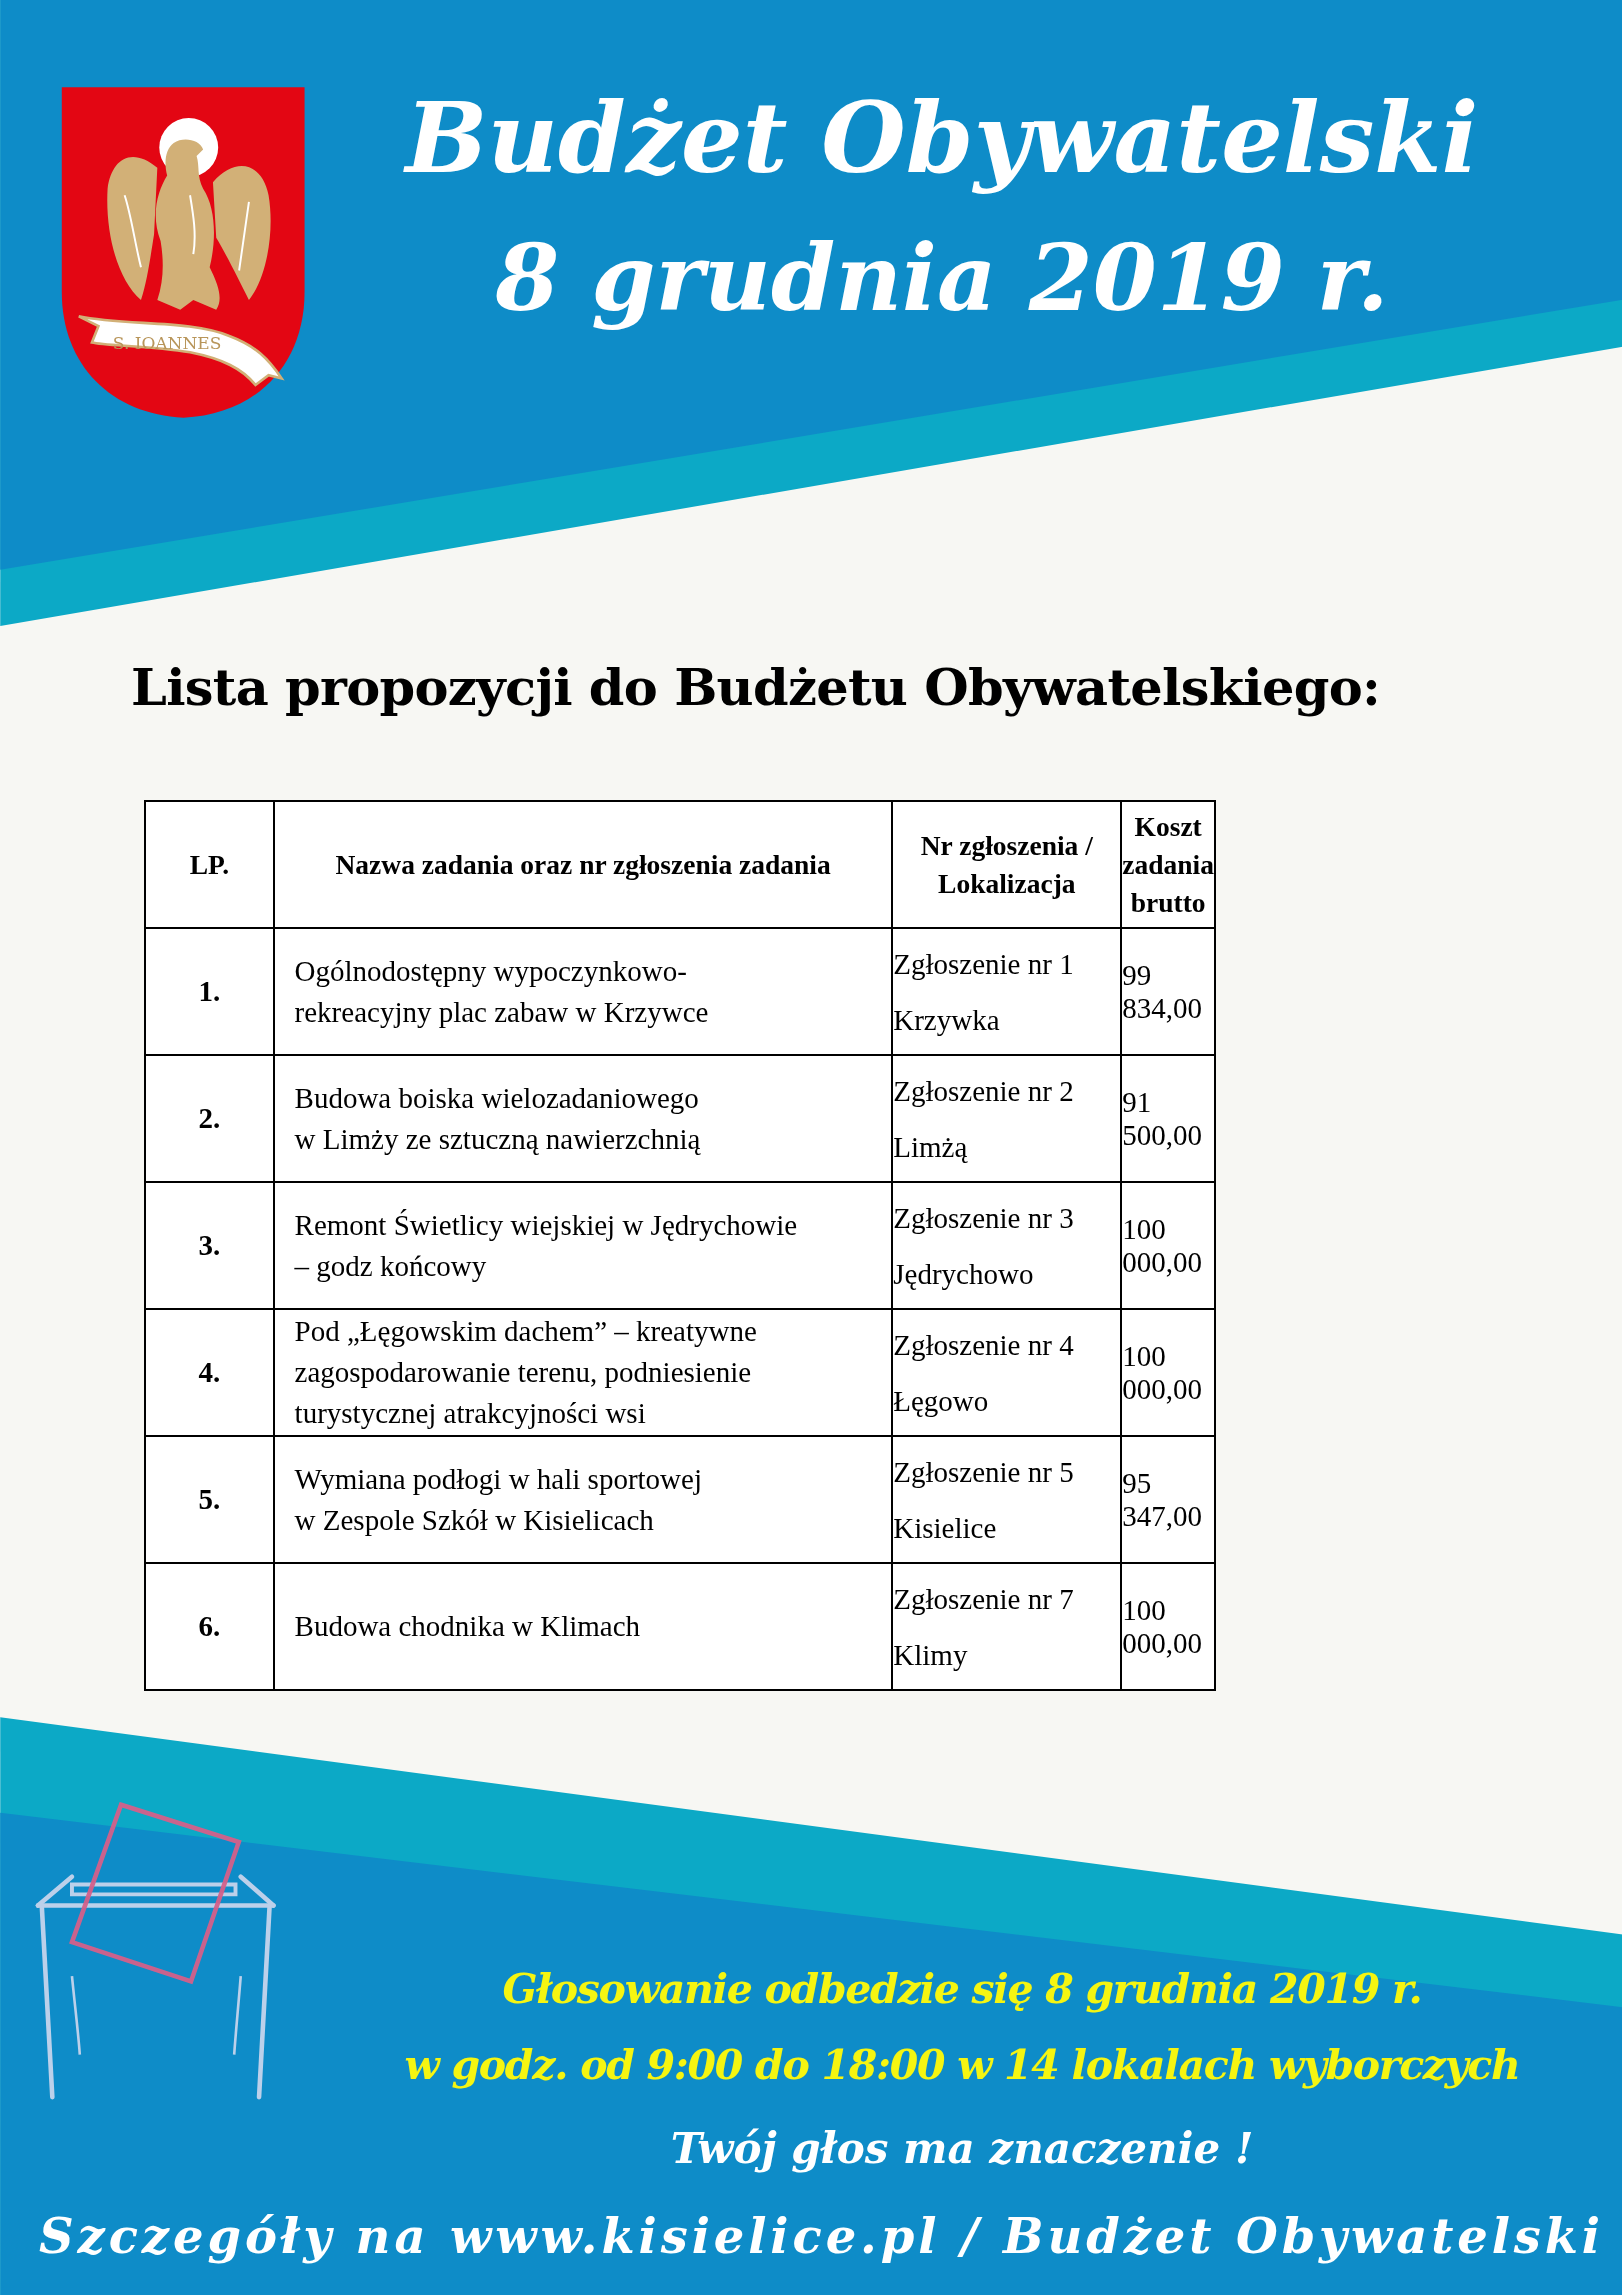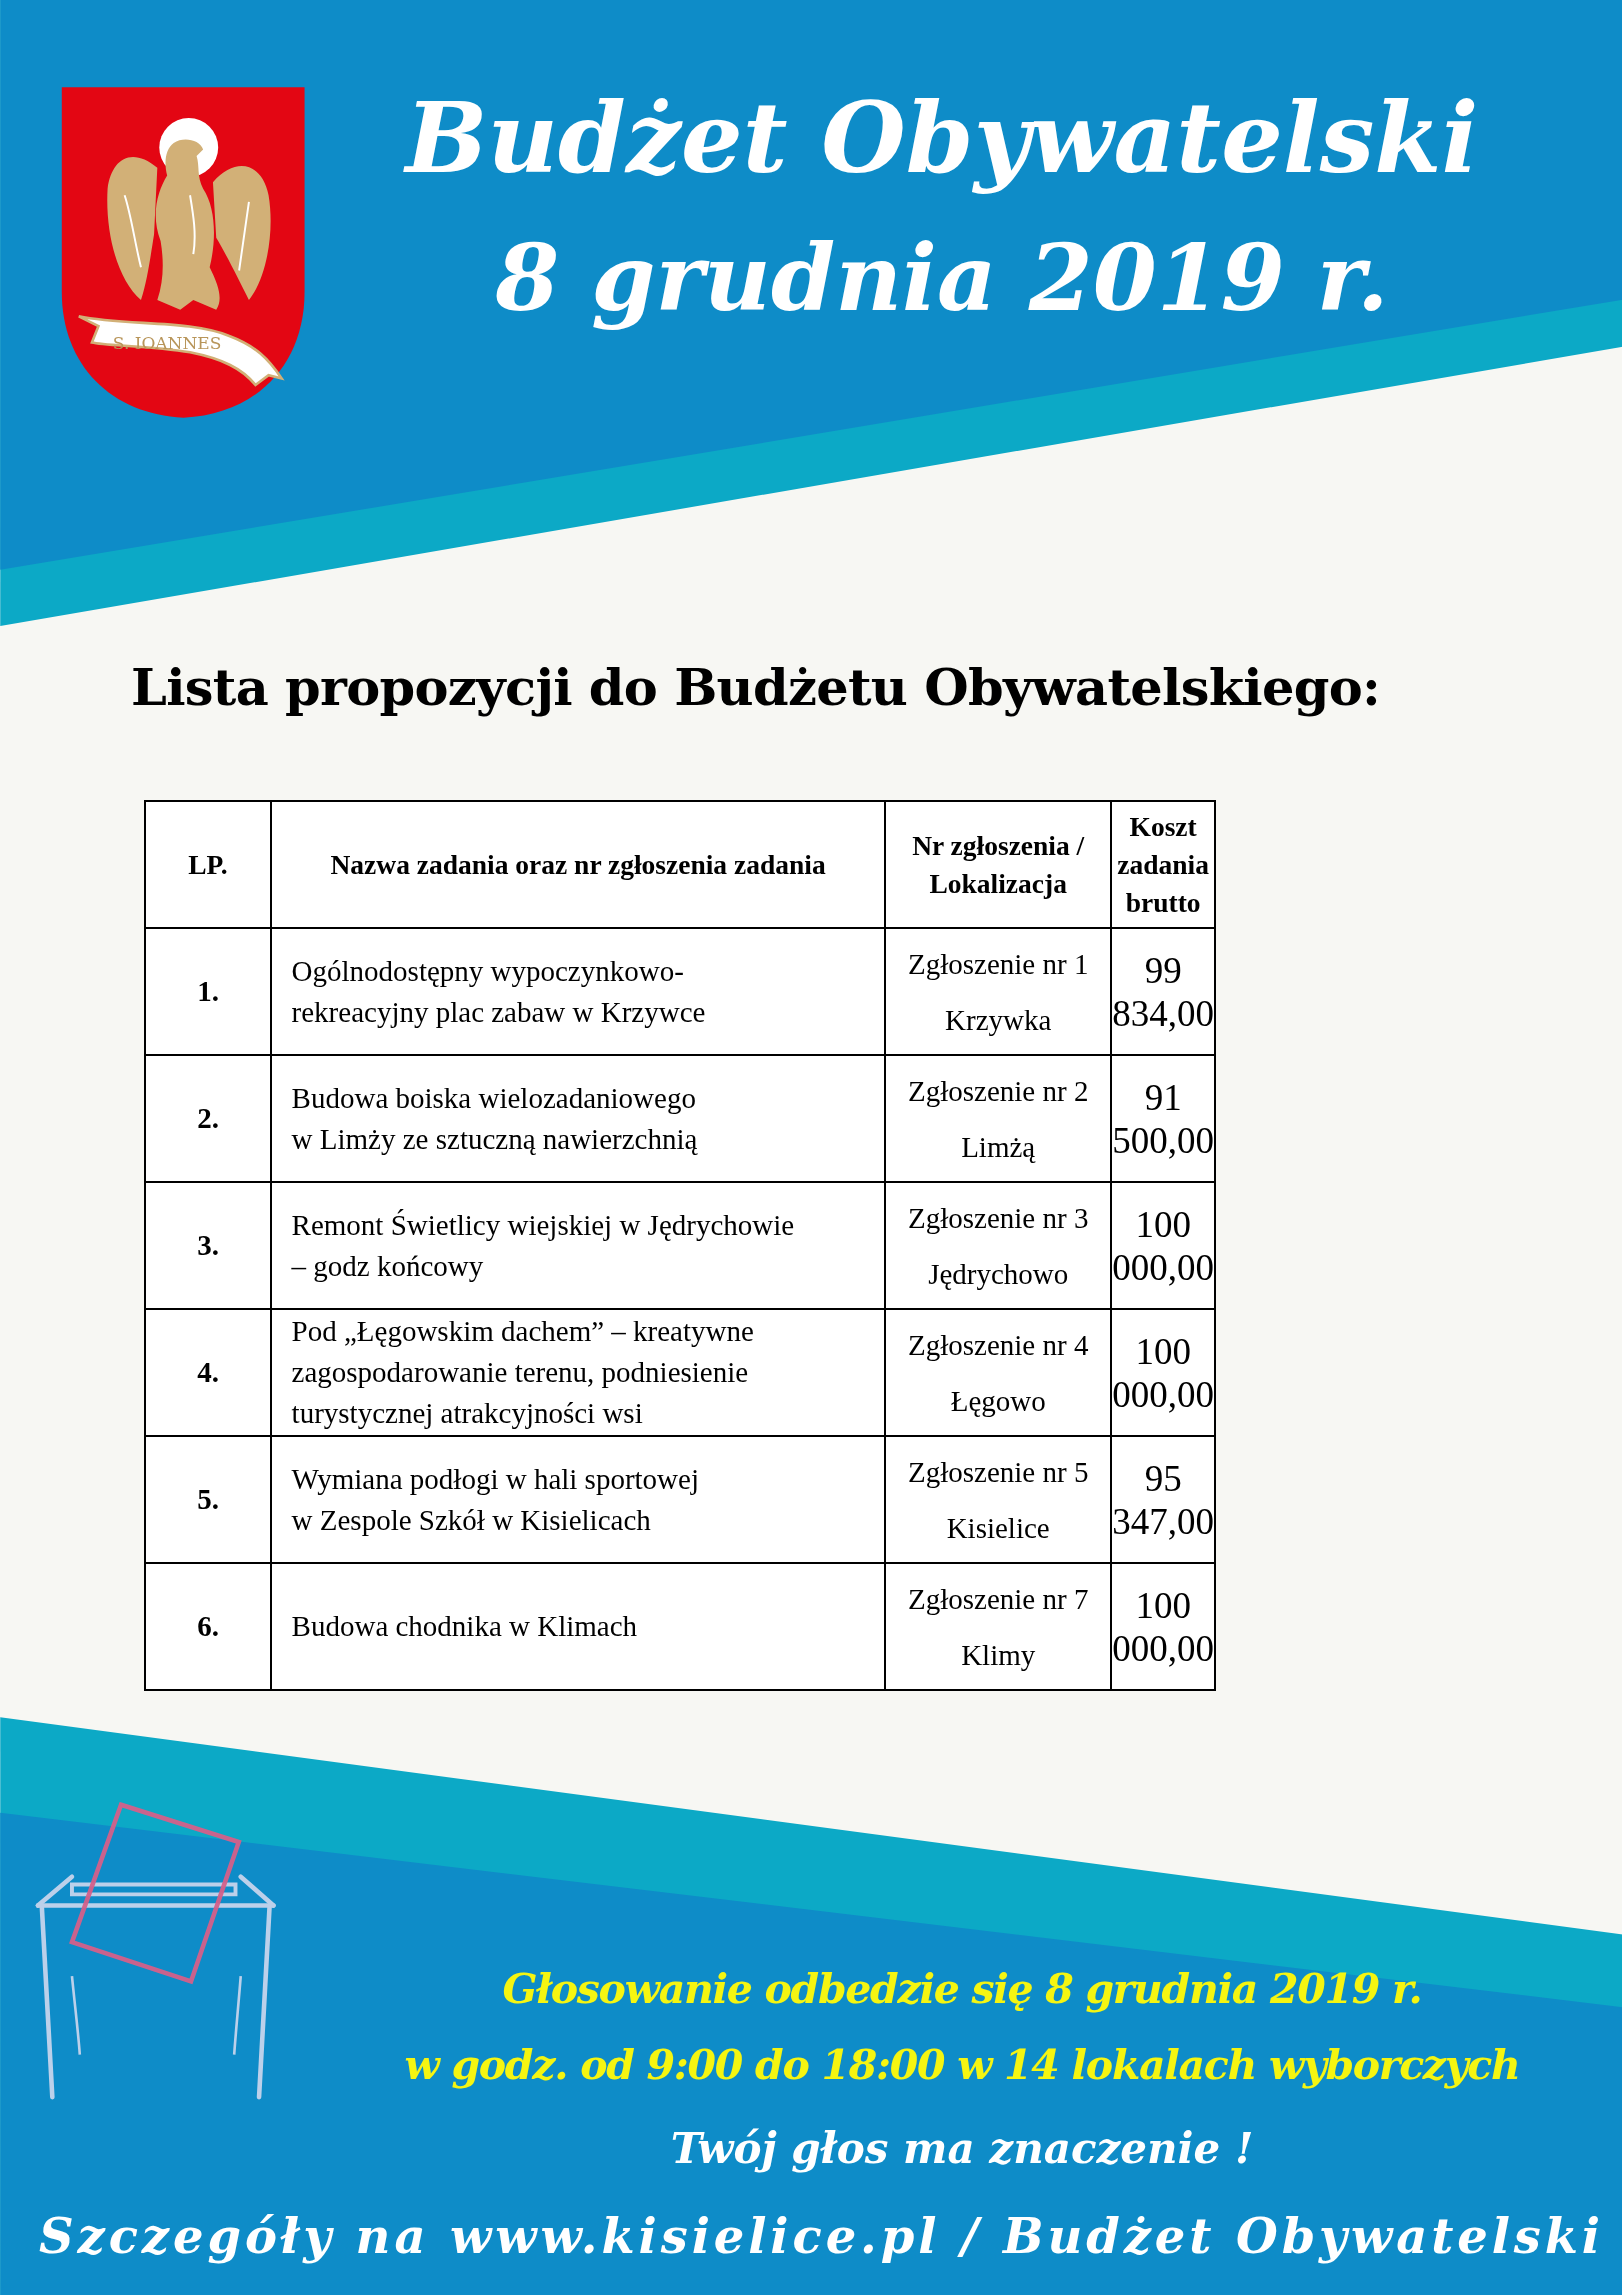--- a/index.html
+++ b/index.html
@@ -9,22 +9,22 @@
   .title1 { left: 353px; top: 79px; width: 1178px; text-align: center; color: #ffffff; font-family: "DejaVu Serif", serif; font-weight: bold; font-style: italic; font-size: 97px; line-height: 118px; white-space: nowrap; }
   .title2 { left: 353px; top: 219px; width: 1178px; text-align: center; color: #ffffff; font-family: "DejaVu Serif", serif; font-weight: bold; font-style: italic; font-size: 92px; line-height: 118px; white-space: nowrap; }
   .heading { left: 131px; top: 648px; width: 1361px; text-align: left; color: #000; font-family: "DejaVu Serif", serif; font-weight: bold; font-size: 51px; line-height: 79px; white-space: nowrap; letter-spacing: -0.7px; }
   table.props { position: absolute; left: 144px; top: 800px; width: 1072px; border-collapse: collapse; background: #ffffff; font-family: "Liberation Serif", serif; color: #000; }
   table.props td, table.props th { border: 2px solid #000; padding: 0; vertical-align: middle; }
   table.props tr { height: 127px; }
   table.props th { font-weight: bold; font-size: 27.5px; line-height: 38px; text-align: center; }
   table.props th.col-name { white-space: nowrap; }
   td.lp { text-align: center; font-weight: bold; font-size: 29px; width: 133px; }
   td.name { text-align: left; font-size: 29px; line-height: 41px; padding-left: 19.6px !important; width: 605px; }
-  td.loc { text-align: center; font-size: 29px; line-height: 56px; width: 233px; }
-  td.cost { text-align: center; font-size: 37px; }
+  td.loc { font-size: 29px; line-height: 56px; width: 233px; }
+  td.cost { font-size: 29px; }
   .vote1, .vote2 { left: 275px; width: 1374px; text-align: center; color: #F5F511; font-family: "DejaVu Serif", serif; font-weight: bold; font-style: italic; font-size: 41px; line-height: 59px; white-space: nowrap; letter-spacing: -1.3px; }
   .vote1 { top: 1960px; }
   .vote2 { top: 2036px; }
   .slogan { left: 275px; top: 2119px; width: 1374px; text-align: center; color: #ffffff; font-family: "DejaVu Serif", serif; font-weight: bold; font-style: italic; font-size: 42px; line-height: 59px; white-space: nowrap; }
   .footer { left: 39px; top: 2204px; width: 1544px; color: #ffffff; font-family: "DejaVu Serif", serif; font-weight: bold; font-style: italic; font-size: 48px; line-height: 65px; letter-spacing: 3.9px; white-space: nowrap; }
   .crest { left: 59px; top: 84px; width: 249px; height: 337px; }
   .ballot { left: 26px; top: 1793px; width: 262px; height: 314px; }
 </style>
 </head>
 <body>

